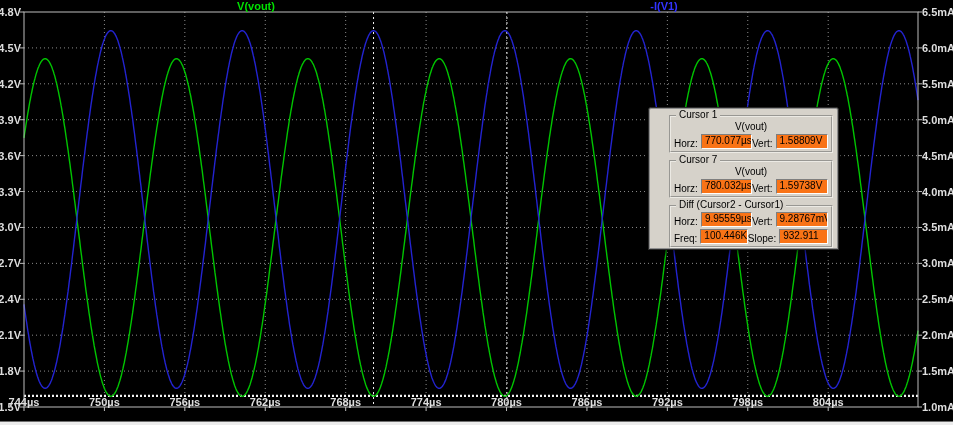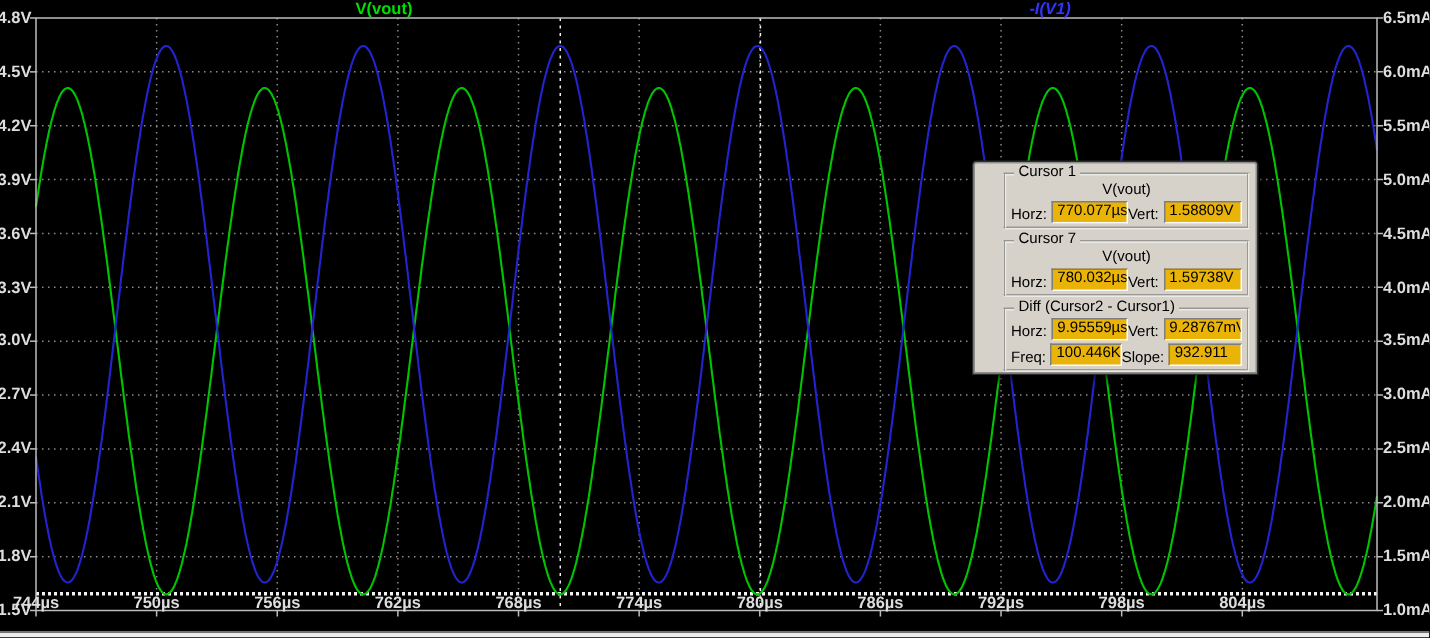--- a/index.html
+++ b/index.html
@@ -29,21 +29,21 @@
              border:1px solid #101010;border-radius:0 0 4px 4px;
              box-shadow:inset 0 0 0 1px rgba(255,255,255,.28);
              color:#fff;font-size:11px;font-weight:bold;text-align:center;line-height:12px;cursor:pointer;}
   .group{position:relative;margin:7px 5px 0 20px;border:2px groove #eceae4;padding:1px 3px 2px 3px;}
   .group-label{position:absolute;top:-7px;left:5px;background:#d6d2ca;padding:0 3px;
                font-size:10px;line-height:10px;color:#000;}
   .center-line{text-align:center;font-size:10px;height:11px;margin-top:3px;}
   .row{display:flex;align-items:flex-end;margin-top:2px;height:15px;}
   .flab{width:26px;text-align:right;margin-right:3px;}
   .flab2{flex:1;text-align:right;margin-right:3px;}
-  .field{background:#eab308;border:1px solid;border-color:#7e7e7e #fdfdfd #fdfdfd #7e7e7e;
+  .field{background:#f97316;border:1px solid;border-color:#7e7e7e #fdfdfd #fdfdfd #7e7e7e;
          height:13px;line-height:12px;padding:0 3px;overflow:hidden;white-space:nowrap;cursor:text;}
   .fw1{width:60px;} .fw2{width:62px;}
 </style>
 </head>
 <body>
 
 <div class="screen">
 
   <svg class="plot" width="953" height="425" viewBox="0 0 953 425">
     <g id="g-grid">
@@ -114,21 +114,21 @@
         <line x1="918" y1="227.45454545454547" x2="922" y2="227.45454545454547" stroke="#bdbdbd" stroke-width="1"></line>
         <line x1="918" y1="263.3636363636364" x2="922" y2="263.3636363636364" stroke="#bdbdbd" stroke-width="1"></line>
         <line x1="918" y1="299.27272727272725" x2="922" y2="299.27272727272725" stroke="#bdbdbd" stroke-width="1"></line>
         <line x1="918" y1="335.1818181818182" x2="922" y2="335.1818181818182" stroke="#bdbdbd" stroke-width="1"></line>
         <line x1="918" y1="371.09090909090907" x2="922" y2="371.09090909090907" stroke="#bdbdbd" stroke-width="1"></line>
         <line x1="918" y1="407" x2="922" y2="407" stroke="#bdbdbd" stroke-width="1"></line>
       </g>
   </svg>
 
   <span class="trace-label" style="left:256px;color:#00e000;">V(vout)</span>
-  <span class="trace-label" style="left:700px;color:#3333ff;font-style:italic;">-I(V1)</span>
+  <span class="trace-label" style="left:664px;color:#3333ff;">-I(V1)</span>
 
   <div id="left-axis">
       <span class="axis-lab ylab-l" style="right: 932px; top: 12px;">4.8V</span>
       <span class="axis-lab ylab-l" style="right: 932px; top: 47.9091px;">4.5V</span>
       <span class="axis-lab ylab-l" style="right: 932px; top: 83.8182px;">4.2V</span>
       <span class="axis-lab ylab-l" style="right: 932px; top: 119.727px;">3.9V</span>
       <span class="axis-lab ylab-l" style="right: 932px; top: 155.636px;">3.6V</span>
       <span class="axis-lab ylab-l" style="right: 932px; top: 191.545px;">3.3V</span>
       <span class="axis-lab ylab-l" style="right: 932px; top: 227.455px;">3.0V</span>
       <span class="axis-lab ylab-l" style="right: 932px; top: 263.364px;">2.7V</span>

